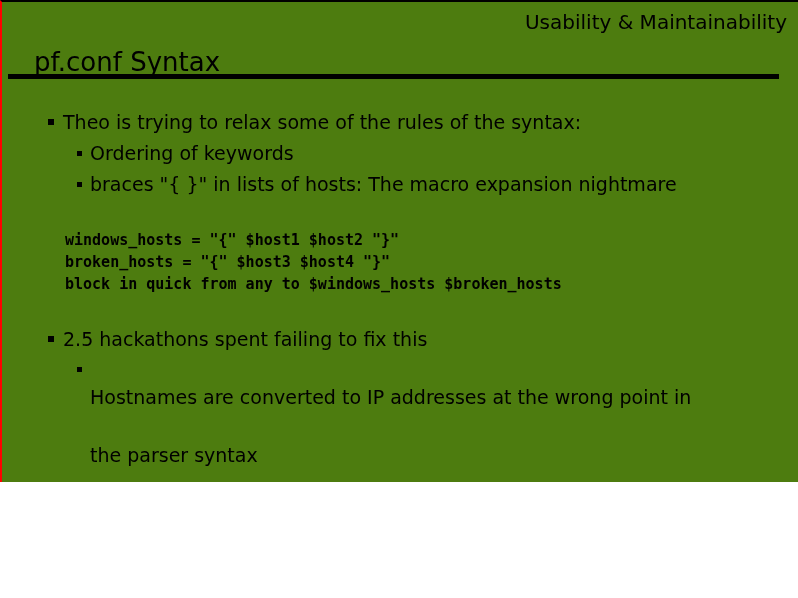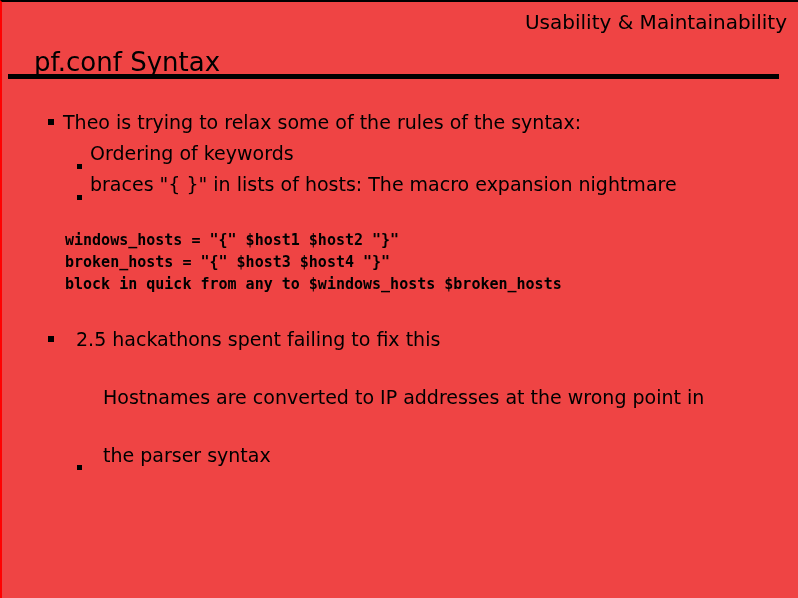--- a/index.html
+++ b/index.html
@@ -3,23 +3,23 @@
 <meta charset="utf-8">
 <style>
   html, body {
     margin: 0;
     padding: 0;
     background: #ffffff;
   }
   .slide {
     position: relative;
     width: 798px;
-    height: 598px;
+    height: 482px;
     box-sizing: border-box;
-    background: #ef4444;
+    background: #4d7c0f;
     border-top: 2px solid #000000;
     border-left: 2px solid #ff0000;
     overflow: hidden;
     font-family: "DejaVu Sans", sans-serif;
     color: #000000;
   }
   .header-label {
     position: absolute;
     top: 7px;
     right: 11px;
@@ -51,23 +51,23 @@
     width: 100%;
   }
   .list-1 { top: 105px; }
   .list-2 { top: 322px; }
   .row {
     display: flex;
     align-items: flex-start;
     font-size: 19px;
     line-height: 31px;
   }
-  .list-2 .row { line-height: 30px; gap: 13px; }
+  .list-2 .row { line-height: 30px; }
   .lvl1 { padding-left: 46px; }
-  .lvl2 { padding-left: 75px; align-items: flex-end; }
+  .lvl2 { padding-left: 75px; }
   .sq {
     flex-shrink: 0;
     background: #000000;
     display: inline-block;
   }
   .sq1 {
     width: 6px; height: 6px;
     margin: 12px 9px 0 0;
   }
   .sq2 {

